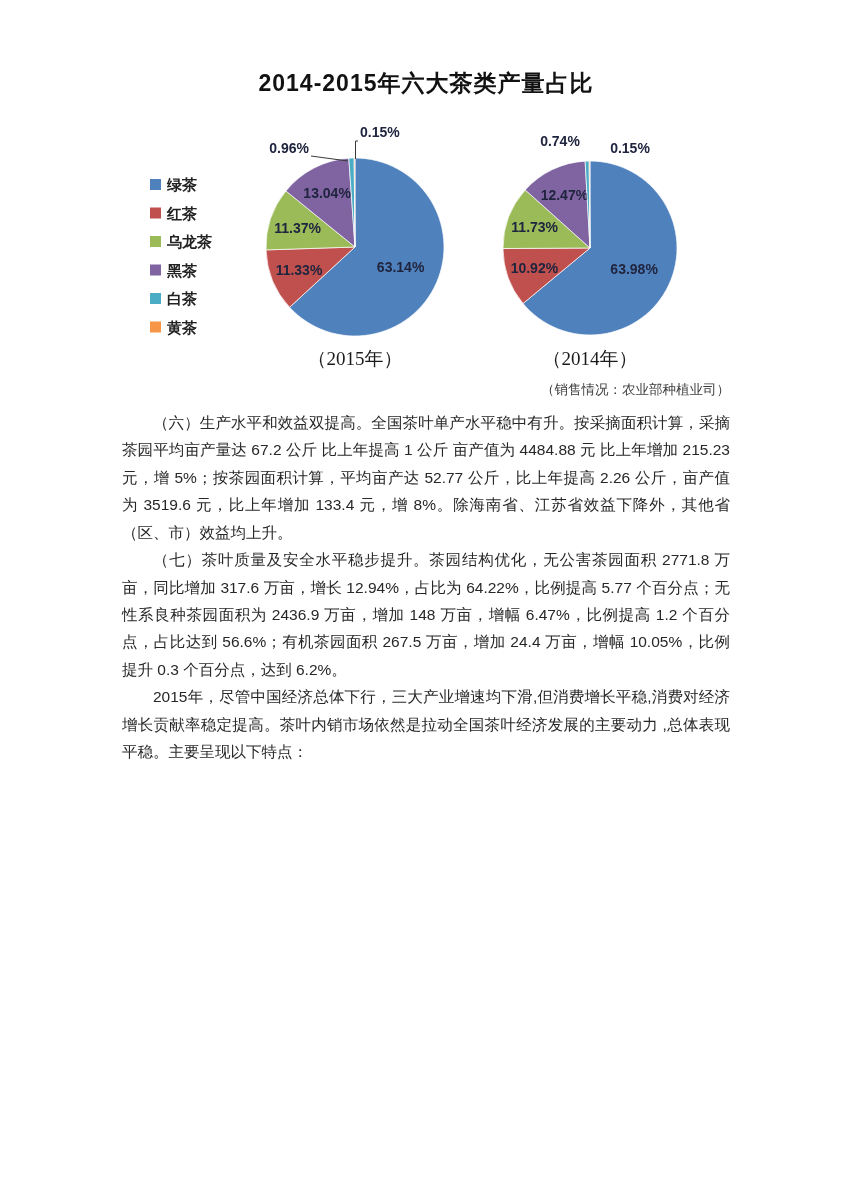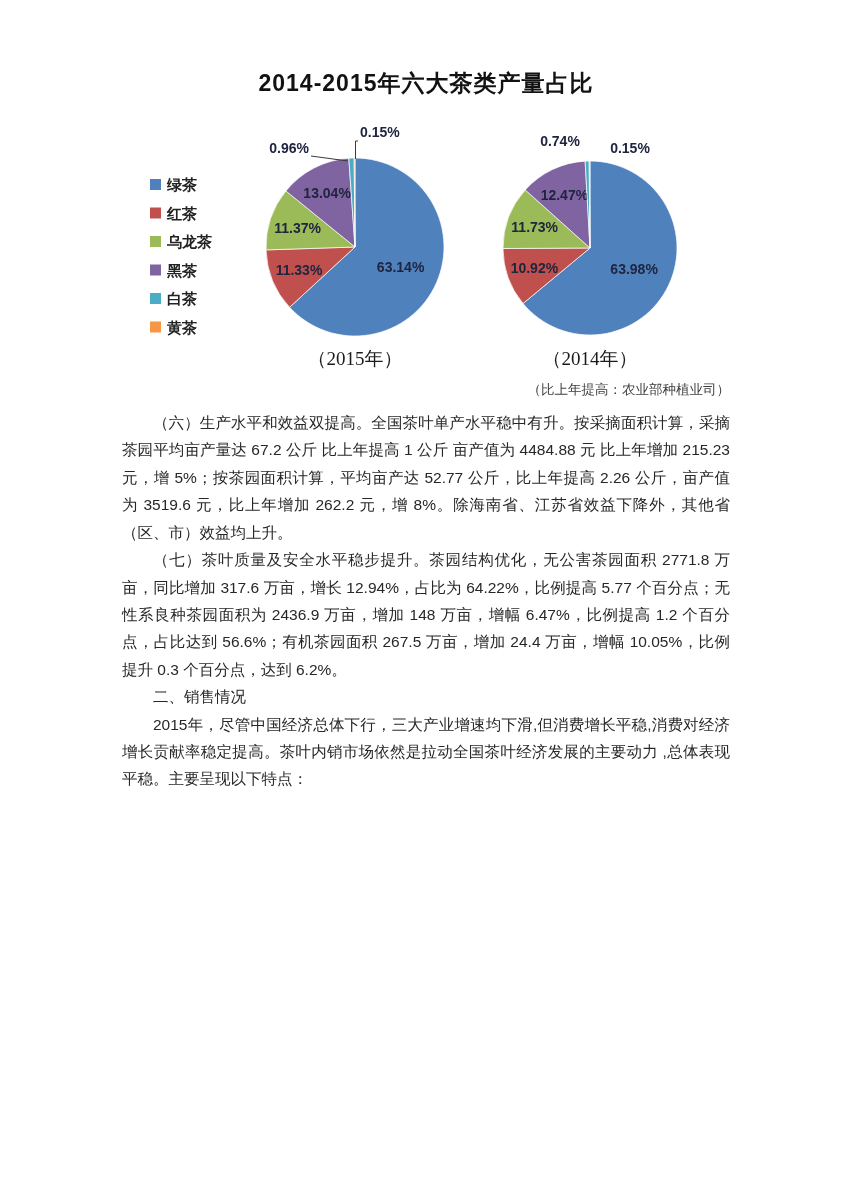--- a/index.html
+++ b/index.html
@@ -101,22 +101,21 @@
         <path d="M 468 133 L 403.24 74.90 A 87 87 0 0 1 463.14 46.14 Z" fill="#8064A2" stroke="#ffffff" stroke-width="0.7"></path>
         <text x="442.4" y="84.7" text-anchor="middle" class="pie-label">12.47%</text>
         <path d="M 468 133 L 463.14 46.14 A 87 87 0 0 1 467.18 46.00 Z" fill="#4BACC6" stroke="#ffffff" stroke-width="0.7"></path>
         <text x="438" y="31" text-anchor="middle" class="pie-label">0.74%</text>
         <path d="M 468 133 L 467.18 46.00 A 87 87 0 0 1 468.00 46.00 Z" fill="#F79646" stroke="#ffffff" stroke-width="0.7"></path>
         <text x="508" y="38" text-anchor="middle" class="pie-label">0.15%</text>
         <text x="468" y="250" text-anchor="middle" class="pie-caption">（2014年）</text>
       </svg>
   </div>
 
-  <div class="source-note">（比上年提高：农业部种植业司）</div>
+  <div class="source-note">（销售情况：农业部种植业司）</div>
 
   <div class="report-body">
-    <p>（六）生产水平和效益双提高。全国茶叶单产水平稳中有升。按采摘面积计算，采摘茶园平均亩产量达 67.2 公斤 比上年提高 1 公斤 亩产值为 4484.88 元 比上年增加 215.23 元，增 5%；按茶园面积计算，平均亩产达 52.77 公斤，比上年提高 2.26 公斤，亩产值为 3519.6 元，比上年增加 262.2 元，增 8%。除海南省、江苏省效益下降外，其他省（区、市）效益均上升。</p>
+    <p>（六）生产水平和效益双提高。全国茶叶单产水平稳中有升。按采摘面积计算，采摘茶园平均亩产量达 67.2 公斤 比上年提高 1 公斤 亩产值为 4484.88 元 比上年增加 215.23 元，增 5%；按茶园面积计算，平均亩产达 52.77 公斤，比上年提高 2.26 公斤，亩产值为 3519.6 元，比上年增加 133.4 元，增 8%。除海南省、江苏省效益下降外，其他省（区、市）效益均上升。</p>
     <p>（七）茶叶质量及安全水平稳步提升。茶园结构优化，无公害茶园面积 2771.8 万亩，同比增加 317.6 万亩，增长 12.94%，占比为 64.22%，比例提高 5.77 个百分点；无性系良种茶园面积为 2436.9 万亩，增加 148 万亩，增幅 6.47%，比例提高 1.2 个百分点，占比达到 56.6%；有机茶园面积 267.5 万亩，增加 24.4 万亩，增幅 10.05%，比例提升 0.3 个百分点，达到 6.2%。</p>
-    <p>二、销售情况</p>
     <p>2015年，尽管中国经济总体下行，三大产业增速均下滑,但消费增长平稳,消费对经济增长贡献率稳定提高。茶叶内销市场依然是拉动全国茶叶经济发展的主要动力 ,总体表现平稳。主要呈现以下特点：</p>
   </div>
 
 </div>
 
 </body></html>

